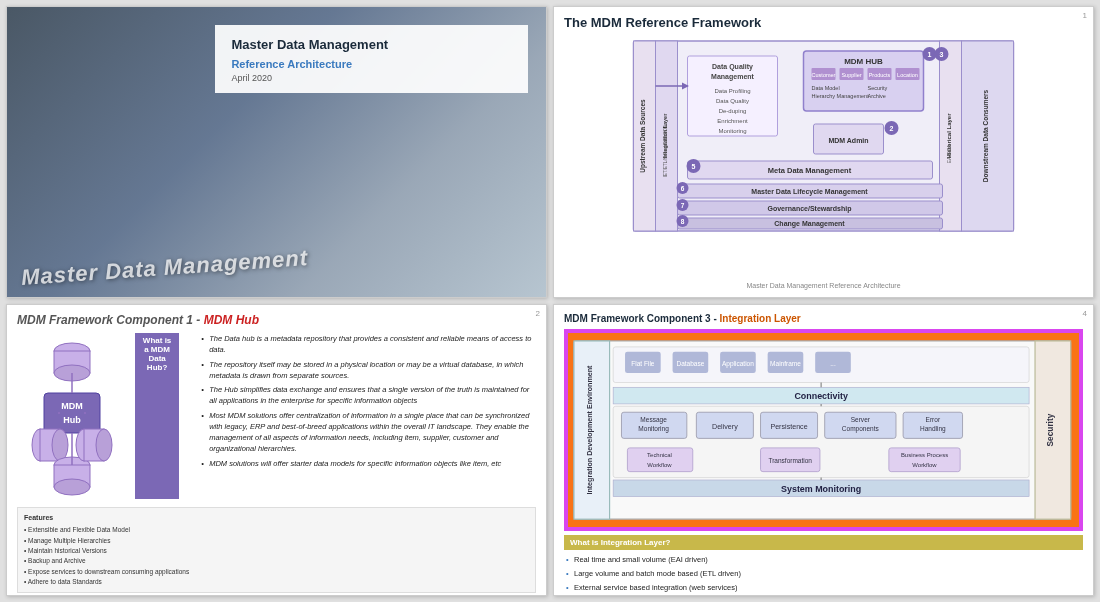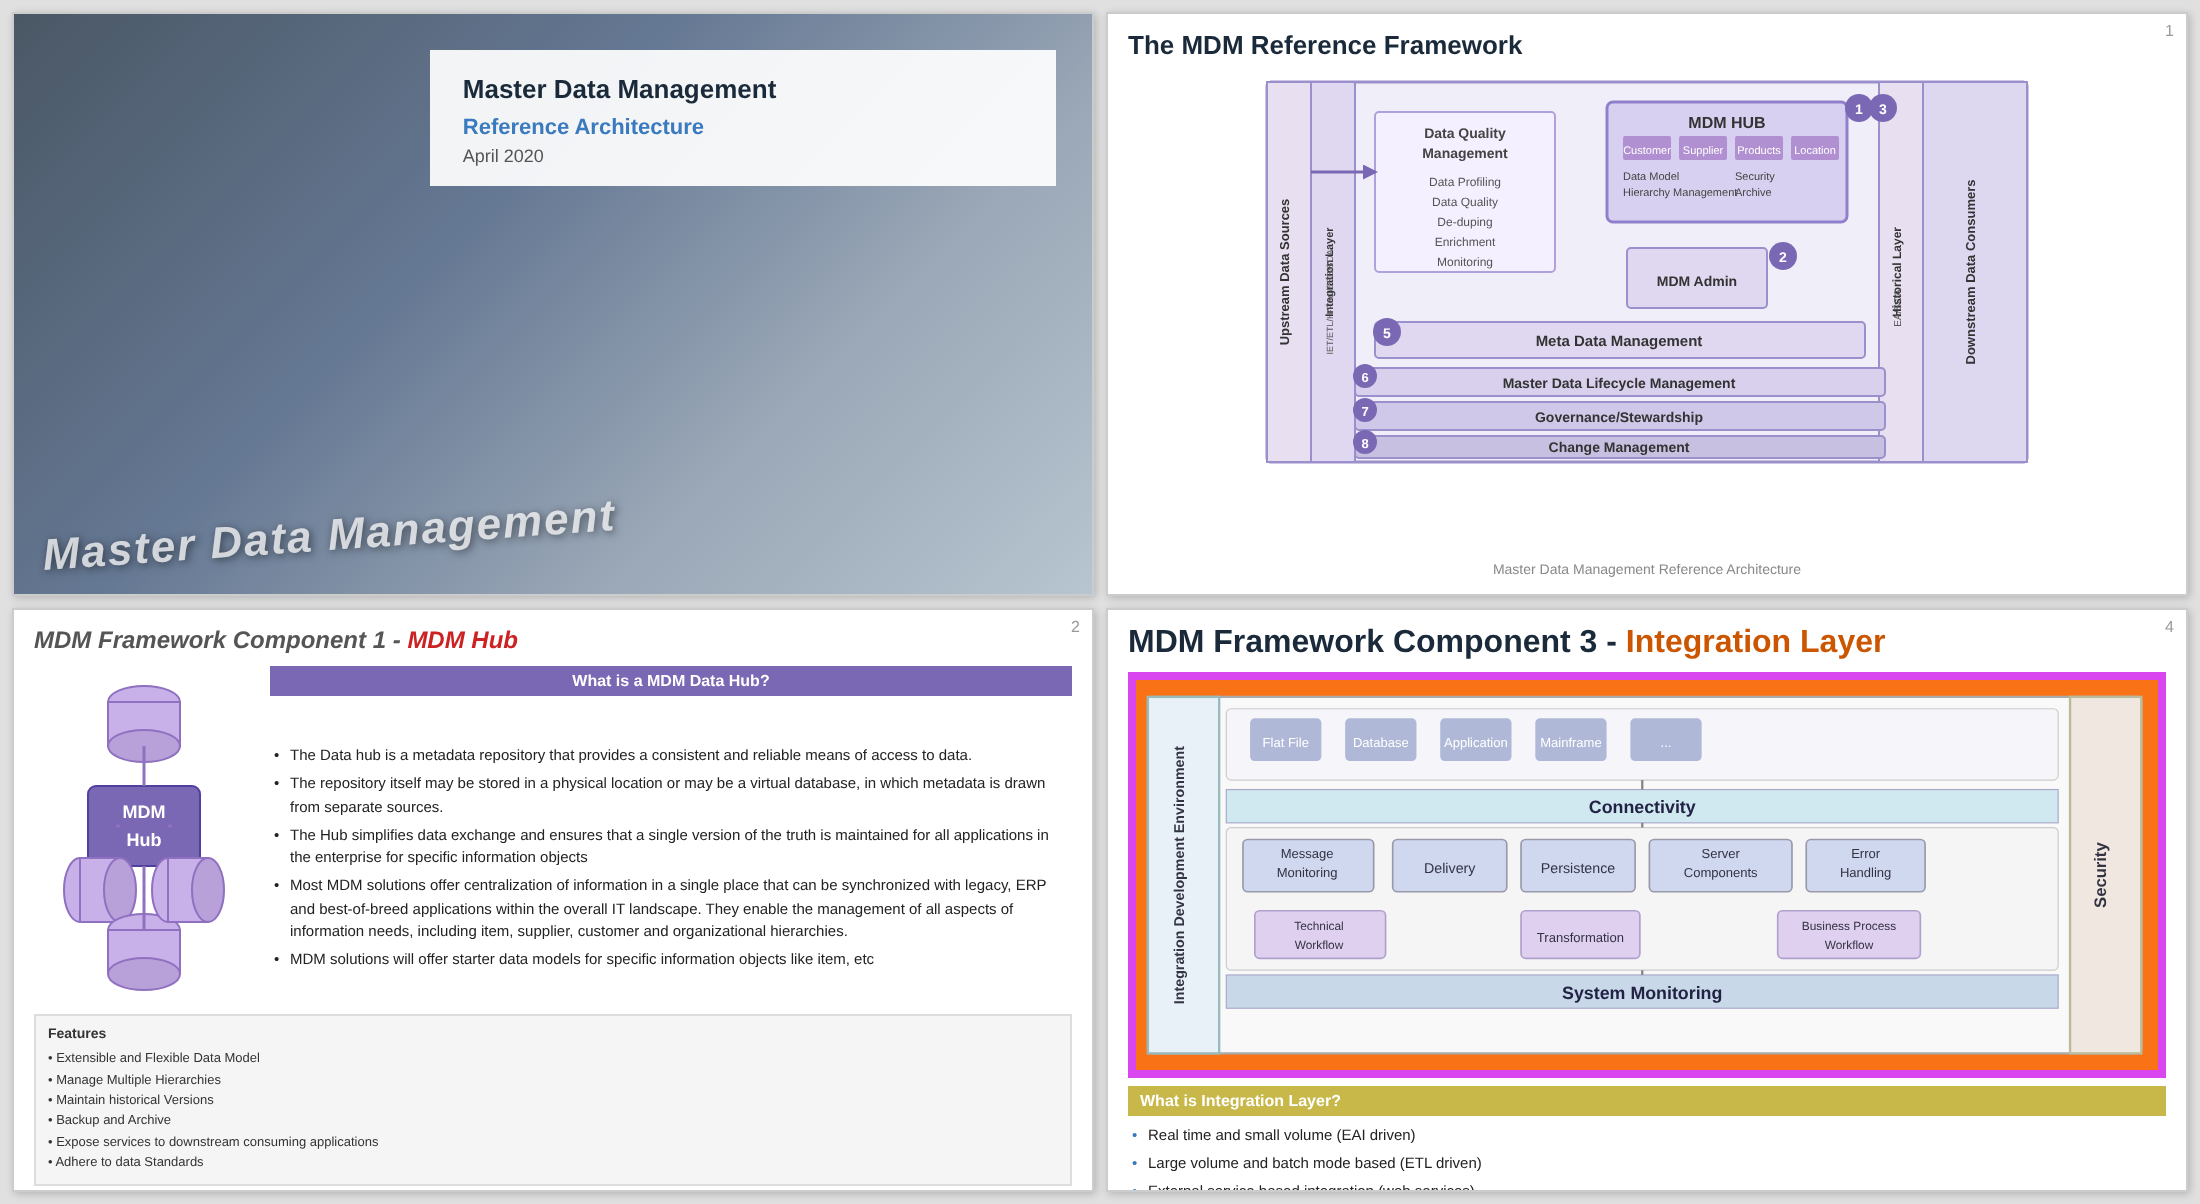--- a/index.html
+++ b/index.html
@@ -131,36 +131,37 @@
     }
     .slide3-left {
       width: 110px;
       display: flex;
       align-items: center;
       justify-content: center;
     }
     .slide3-right {
       flex: 1;
       display: flex;
-      flex-direction: column;
+      flex-direction: row;
       gap: 20px;
     }
     .slide3-what-box {
       background: #7b68b5;
       color: #fff;
       font-size: 8px;
       font-weight: 700;
       text-align: center;
       padding: 3px 6px;
       margin-bottom: 4px;
     }
     .slide3-bullets {
       font-size: 7.5px;
       color: #222;
       line-height: 1.5;
+      font-style: italic;
     }
     .slide3-bullets p {
       margin-bottom: 3px;
       padding-left: 10px;
       position: relative;
     }
     .slide3-bullets p::before {
       content: '•';
       position: absolute;
       left: 2px;
@@ -186,21 +187,21 @@
       margin-top: 3px;
     }
 
     
     .slide4 {
       padding: 8px 10px;
       display: flex;
       flex-direction: column;
     }
     .slide4-title {
-      font-size: 16px;
+      font-size: 10px;
       font-weight: 700;
       color: #1a2a3a;
       margin-bottom: 5px;
     }
     .slide4-title span.orange {
       color: #cc5500;
     }
     .slide4-body {
       flex: 1;
       display: flex;

